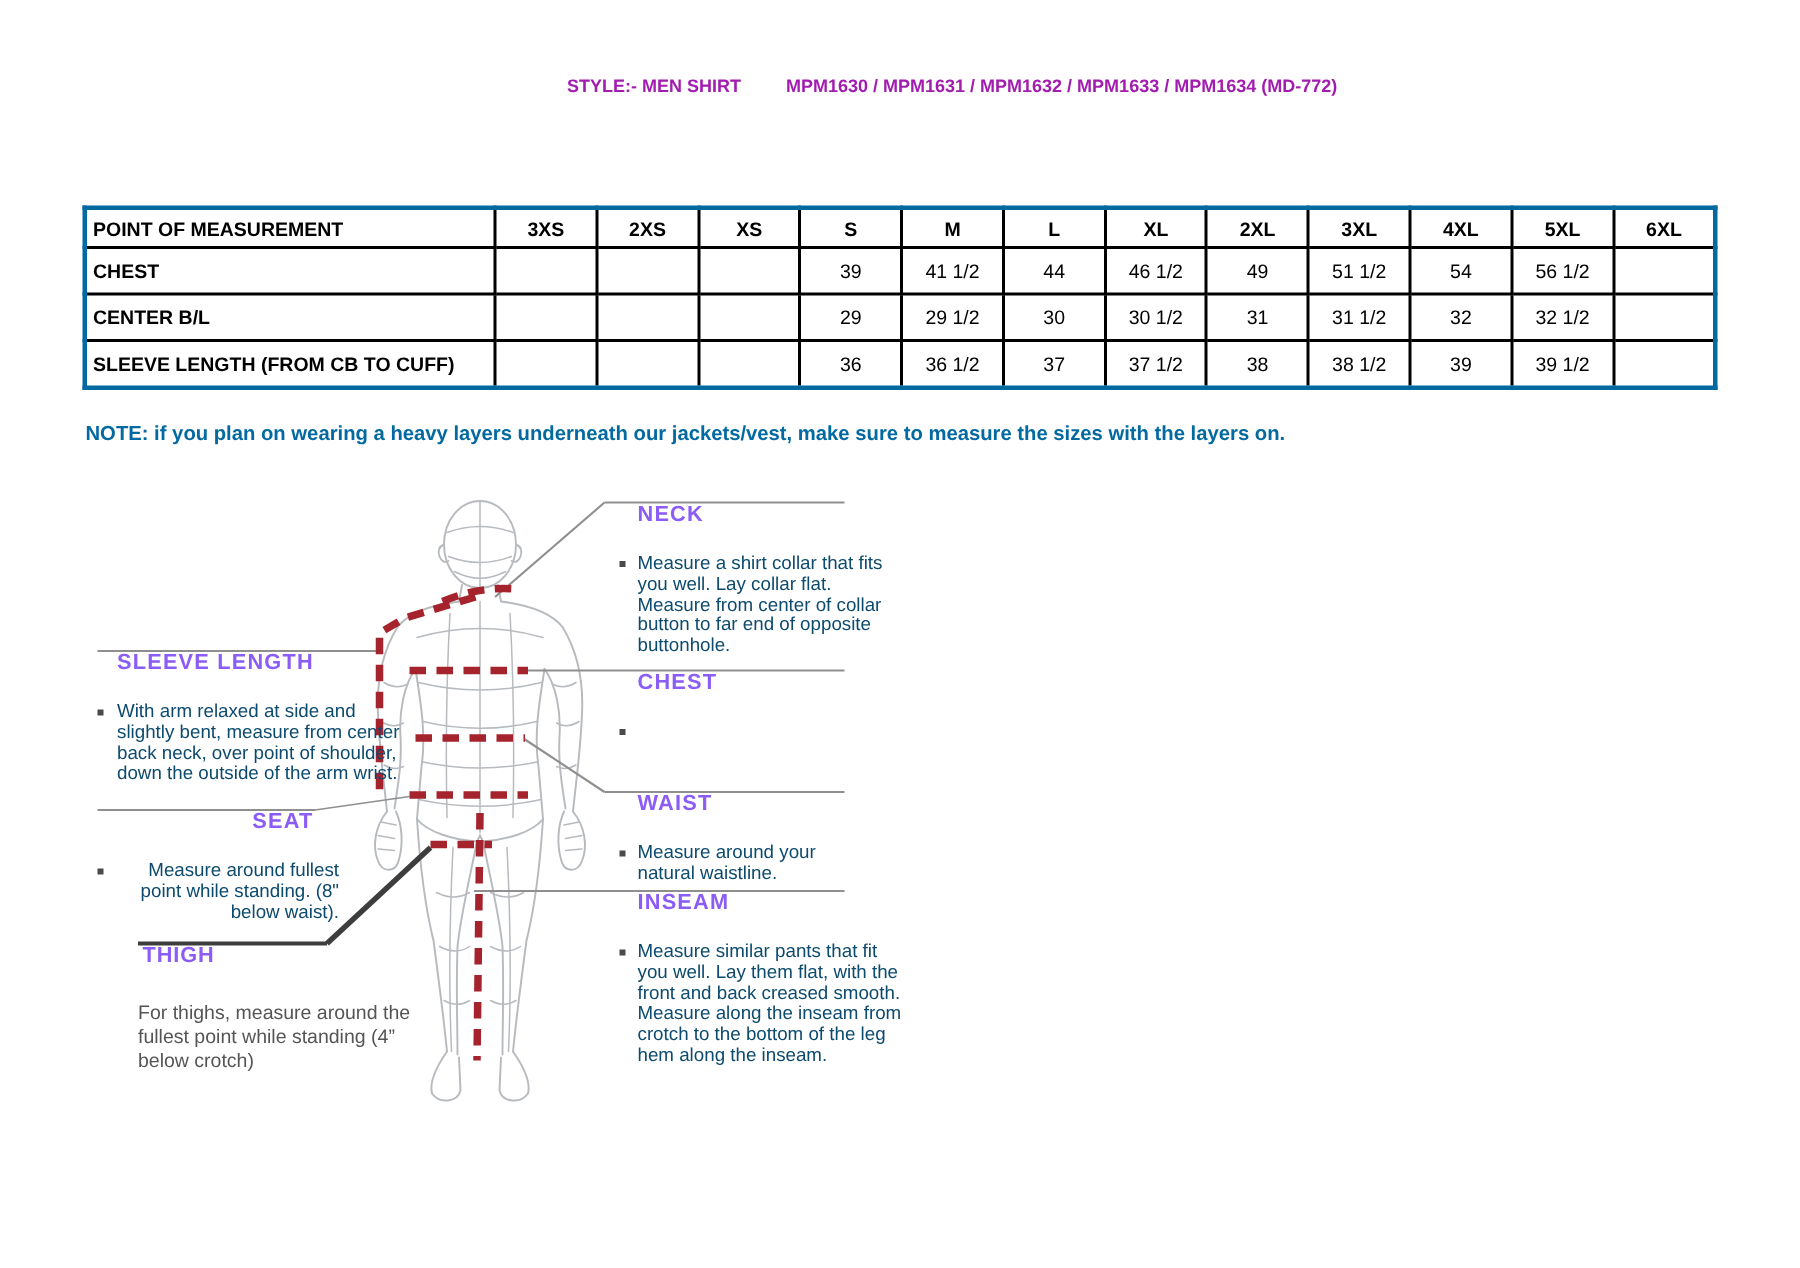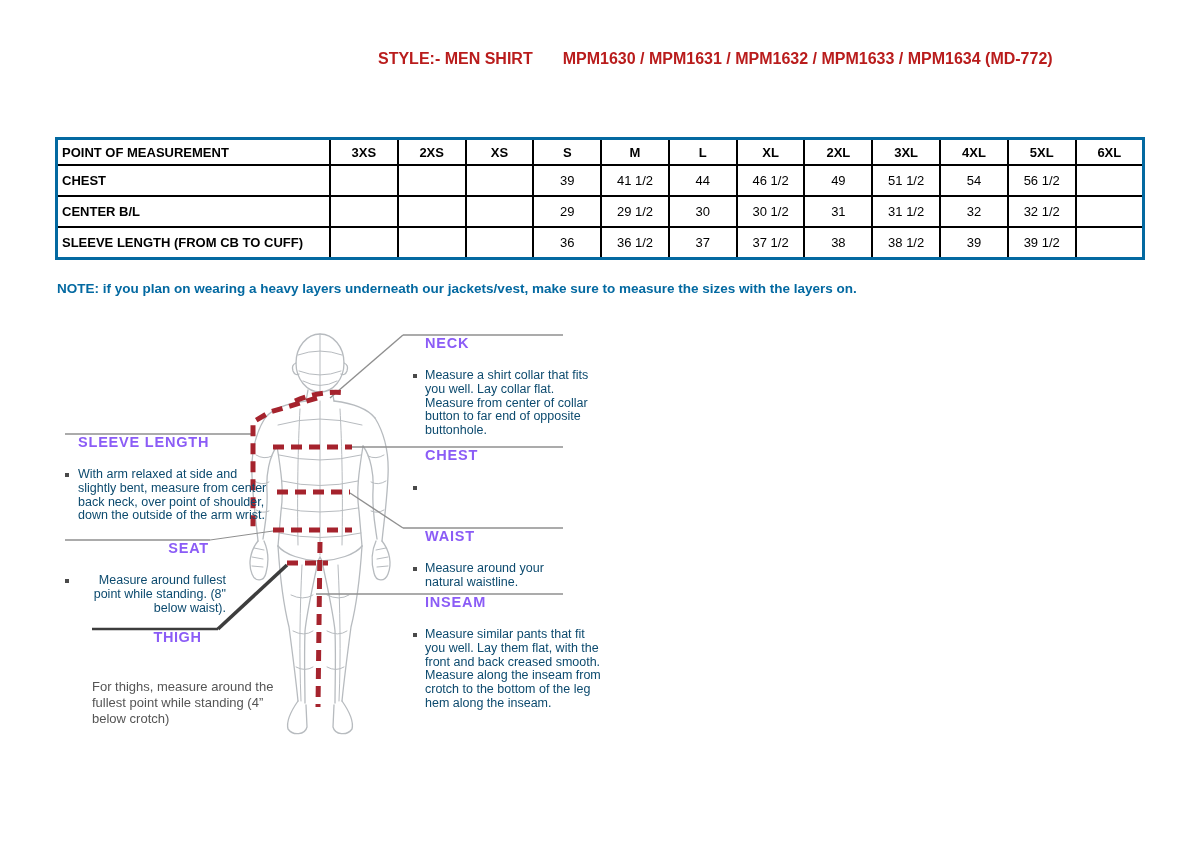--- a/index.html
+++ b/index.html
@@ -3,21 +3,21 @@
 <meta charset="utf-8">
 <style>
   html,body{margin:0;padding:0;background:#ffffff;}
   body{
     width:1200px;height:845px;position:relative;overflow:hidden;
     font-family:"Liberation Sans", sans-serif;color:#000;
   }
   
   .doc-title{
     position:absolute;left:378px;top:50px;white-space:nowrap;
-    font-size:16px;font-weight:bold;color:#b91c1c;
+    font-size:12px;font-weight:bold;color:#a21caf;
   }
   .doc-title .codes{margin-left:30px;}
   
   .size-table-wrap{position:absolute;left:55px;top:137px;}
   table.size-table{
     border-collapse:collapse;table-layout:fixed;width:1090px;
     border:3px solid #0369a1;
   }
   table.size-table th, table.size-table td{
     border:2px solid #000;font-size:13px;text-align:center;
@@ -47,22 +47,22 @@
     flex:0 0 auto;width:4px;height:4px;background:#4a4a4a;margin-top:5px;
   }
   .label-block p{
     margin:0;font-size:12.5px;line-height:13.8px;color:#0c4a6e;
   }
   .rc .bullet{margin-left:8px;margin-right:8px;}
   .rc h3{margin-left:20px;}
   .rc p{width:178px;}
   .lc .bullet{margin-right:9px;}
   .lc h3{margin-left:13px;}
-  .block-thigh h3{margin-left:3px;letter-spacing:0.6px;text-align:center;}
-  .block-thigh p{width:185px;font-size:13px;line-height:16px;color:#555;margin-top:16px;}
+  .block-thigh h3{margin-left:3px;letter-spacing:0.6px;}
+  .block-thigh p{width:185px;font-size:13px;line-height:16px;color:#555;margin-top:4px;}
   .block-waist p{width:150px;}
   .block-seat p{width:148px;}
   .block-sleeve p{width:190px;}
 </style>
 </head>
 <body>
 
 <div class="doc-title">
   <span>STYLE:- MEN SHIRT</span><span class="codes">MPM1630 / MPM1631 / MPM1632 / MPM1633 / MPM1634 (MD-772)</span>
 </div>

